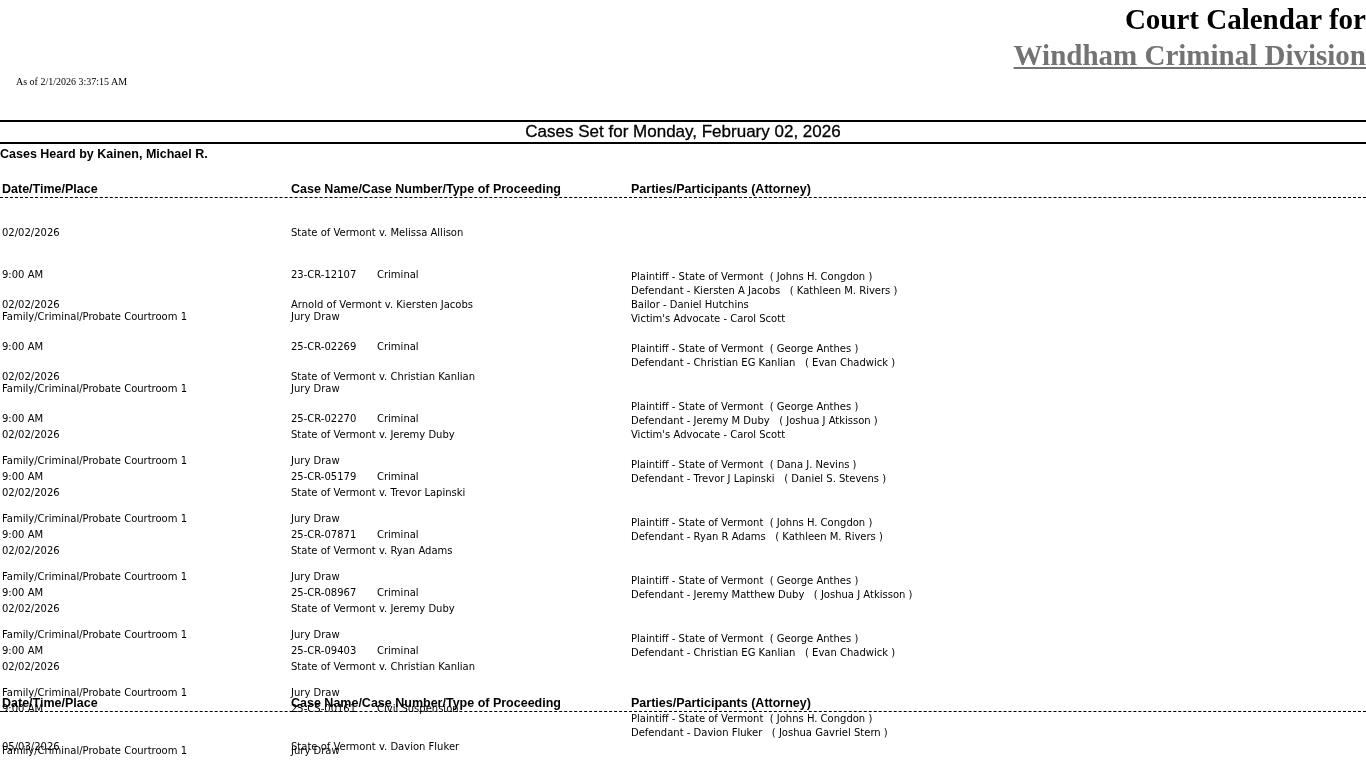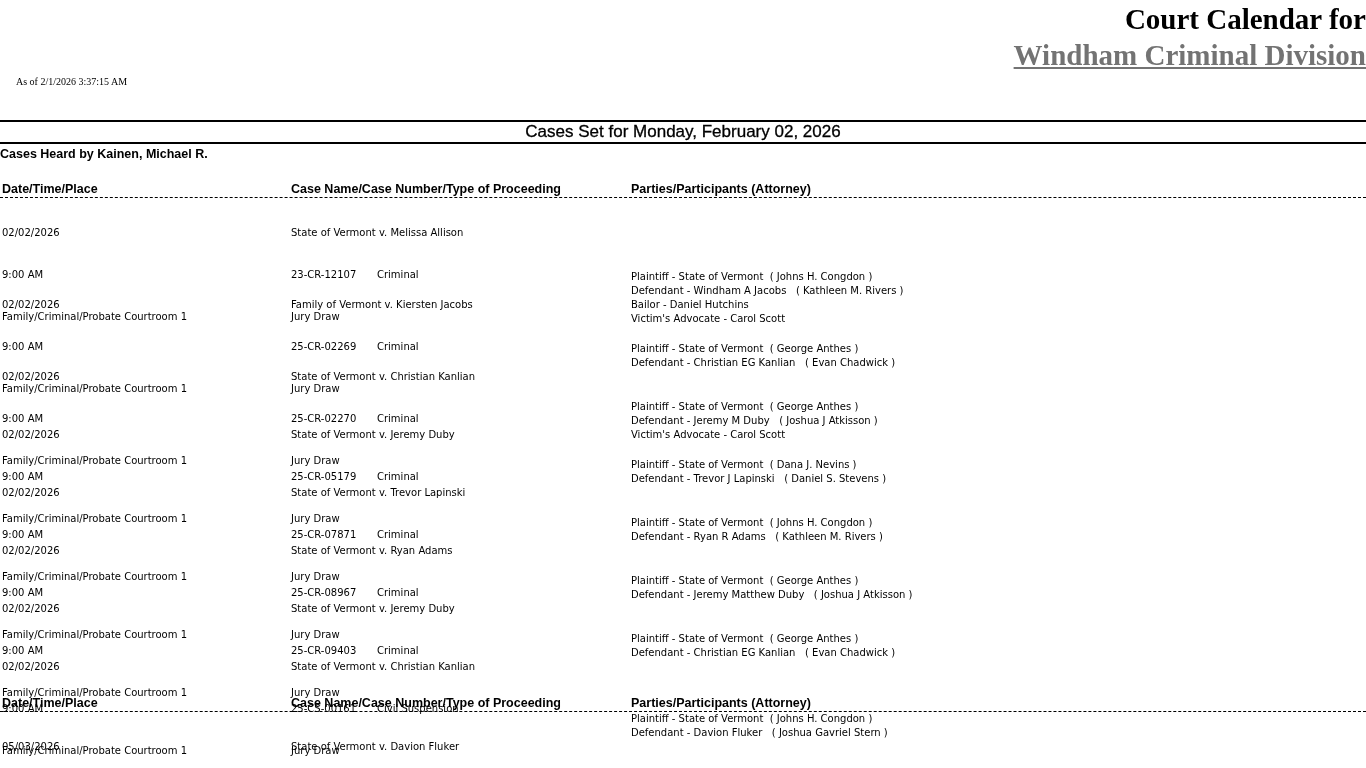--- a/index.html
+++ b/index.html
@@ -53,25 +53,25 @@
           <span class="line">Jury Draw</span>
         </div>
       </div>
     <div class="case" style="height:72px">
         <div class="cell c1">
           <span class="line">02/02/2026</span>
           <span class="line">9:00 AM</span>
           <span class="line">Family/Criminal/Probate Courtroom 1</span>
         </div>
         <div class="cell c2">
-          <span class="line">Family of Vermont v. Kiersten Jacobs</span>
+          <span class="line">Arnold of Vermont v. Kiersten Jacobs</span>
           <span class="line"><span class="casenum">25-CR-02269</span><span>Criminal</span></span>
           <span class="line">Jury Draw</span>
         </div>
-        <div class="cell c3"><span class="line">Plaintiff - State of Vermont  ( Johns H. Congdon )</span><span class="line">Defendant - Windham A Jacobs   ( Kathleen M. Rivers )</span><span class="line">Bailor - Daniel Hutchins</span><span class="line">Victim's Advocate - Carol Scott</span></div>
+        <div class="cell c3"><span class="line">Plaintiff - State of Vermont  ( Johns H. Congdon )</span><span class="line">Defendant - Kiersten A Jacobs   ( Kathleen M. Rivers )</span><span class="line">Bailor - Daniel Hutchins</span><span class="line">Victim's Advocate - Carol Scott</span></div>
       </div>
     <div class="case" style="height:58px">
         <div class="cell c1">
           <span class="line">02/02/2026</span>
           <span class="line">9:00 AM</span>
           <span class="line">Family/Criminal/Probate Courtroom 1</span>
         </div>
         <div class="cell c2">
           <span class="line">State of Vermont v. Christian Kanlian</span>
           <span class="line"><span class="casenum">25-CR-02270</span><span>Criminal</span></span>

